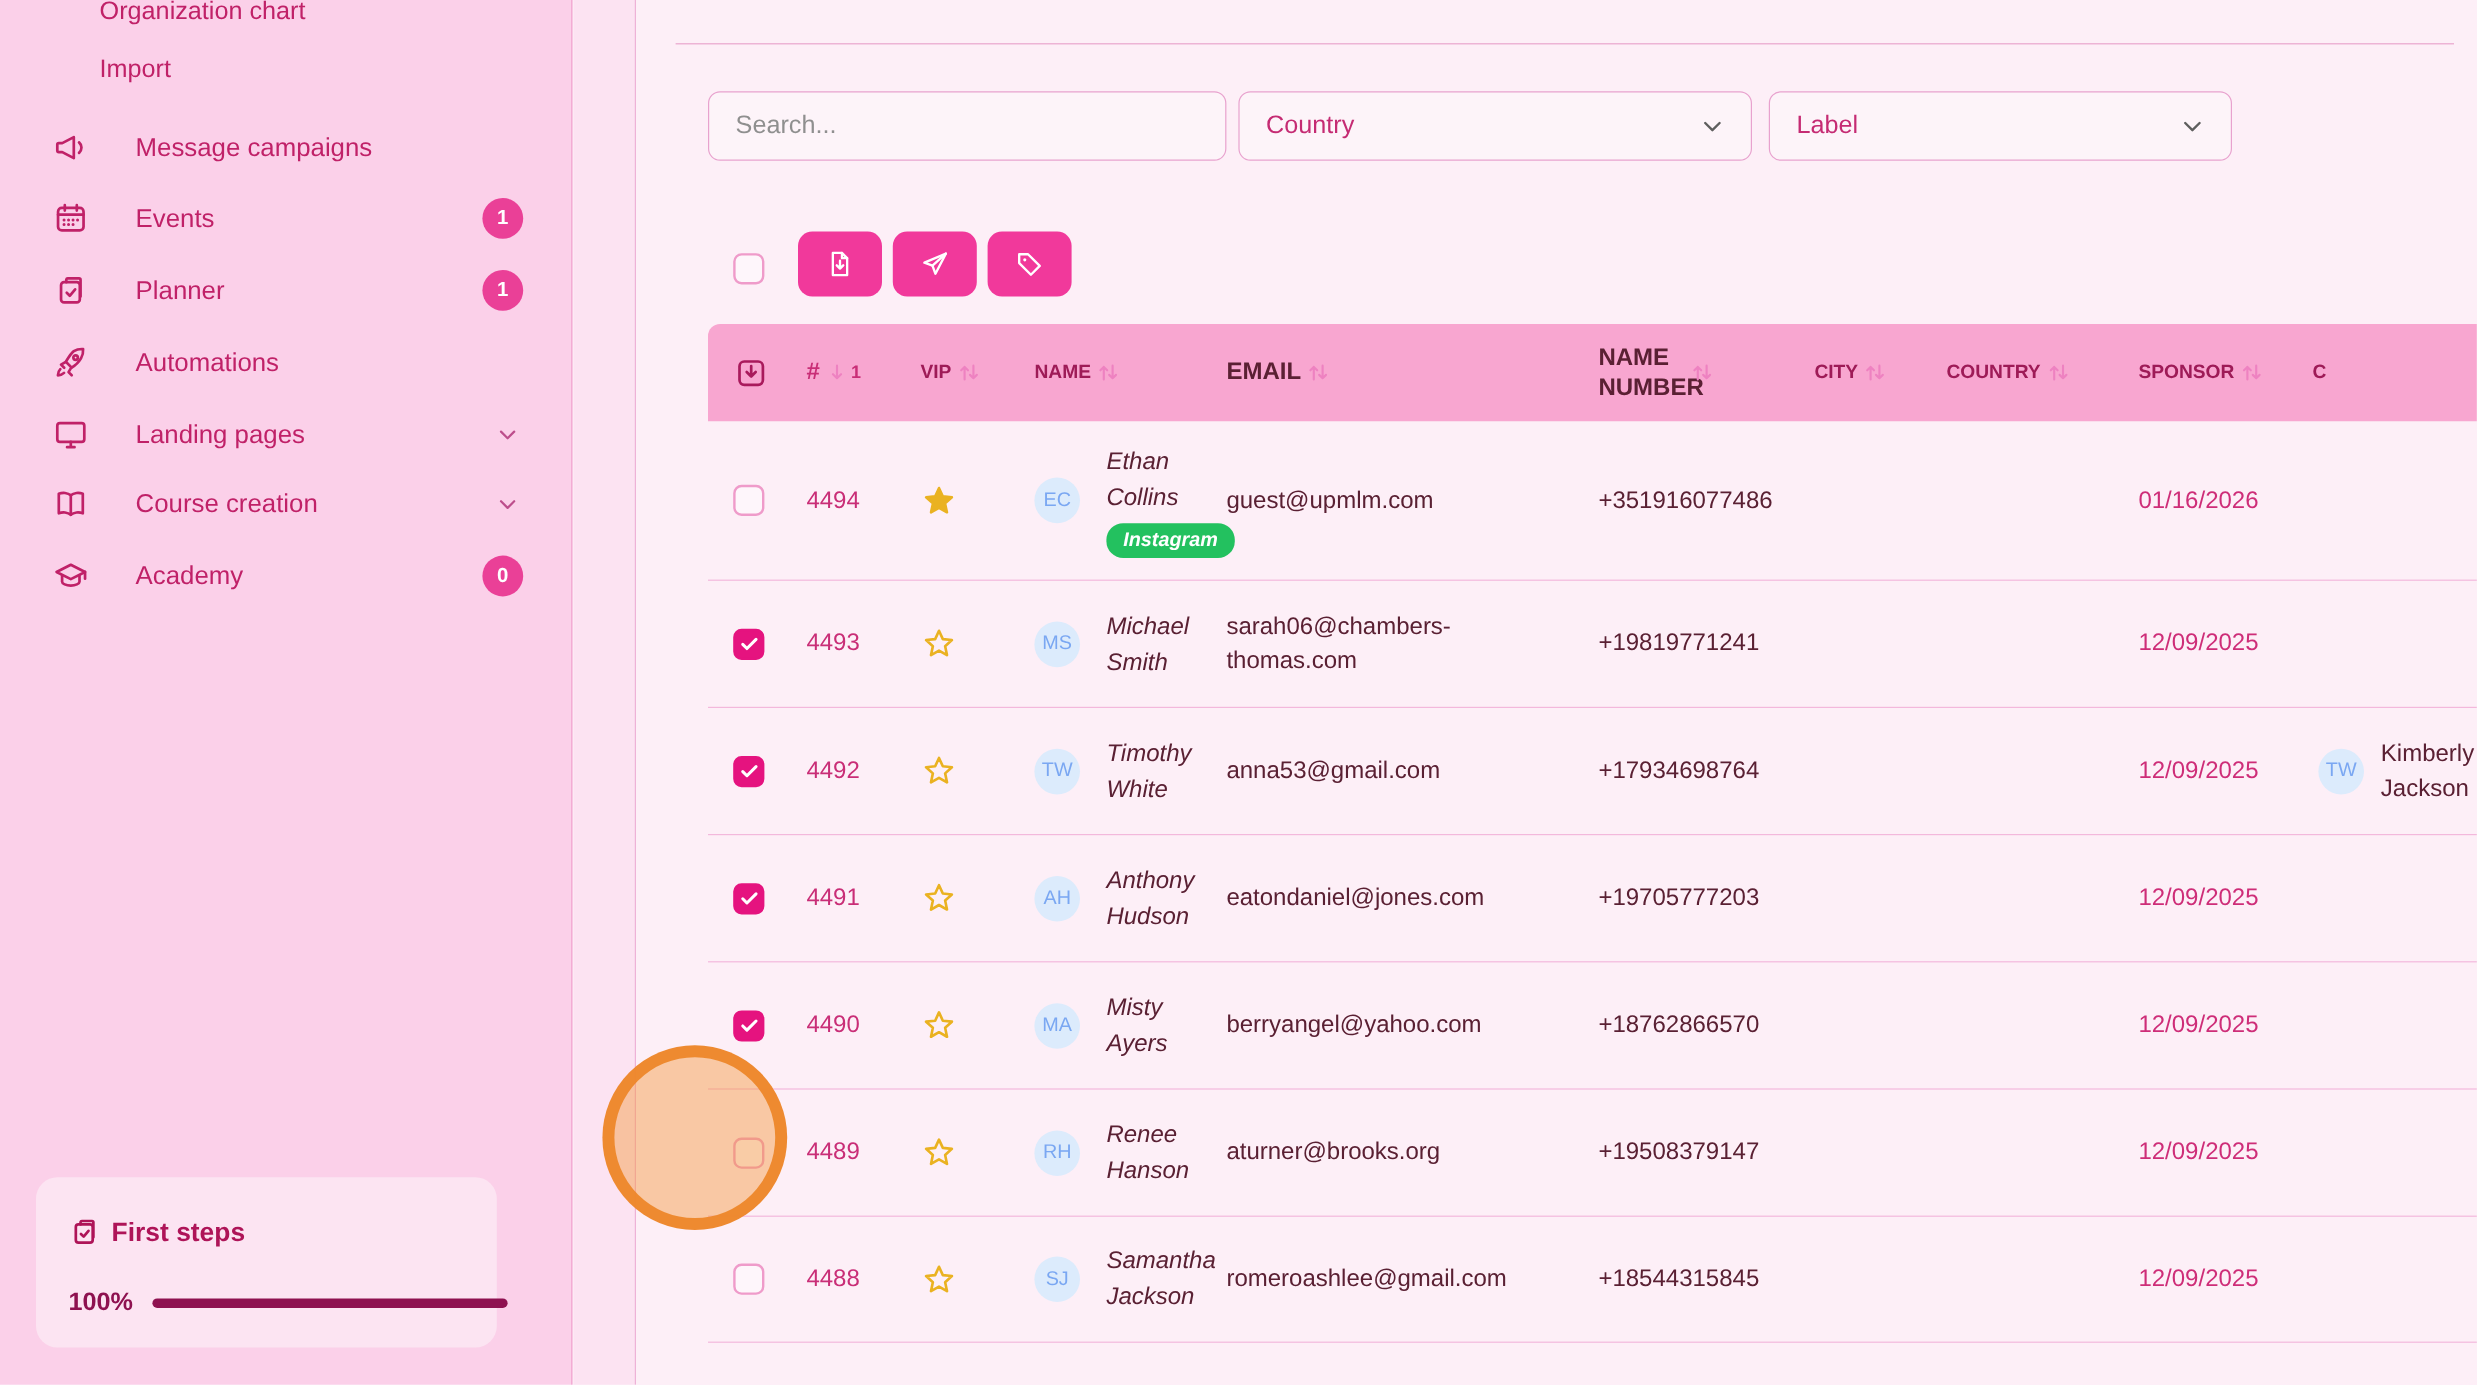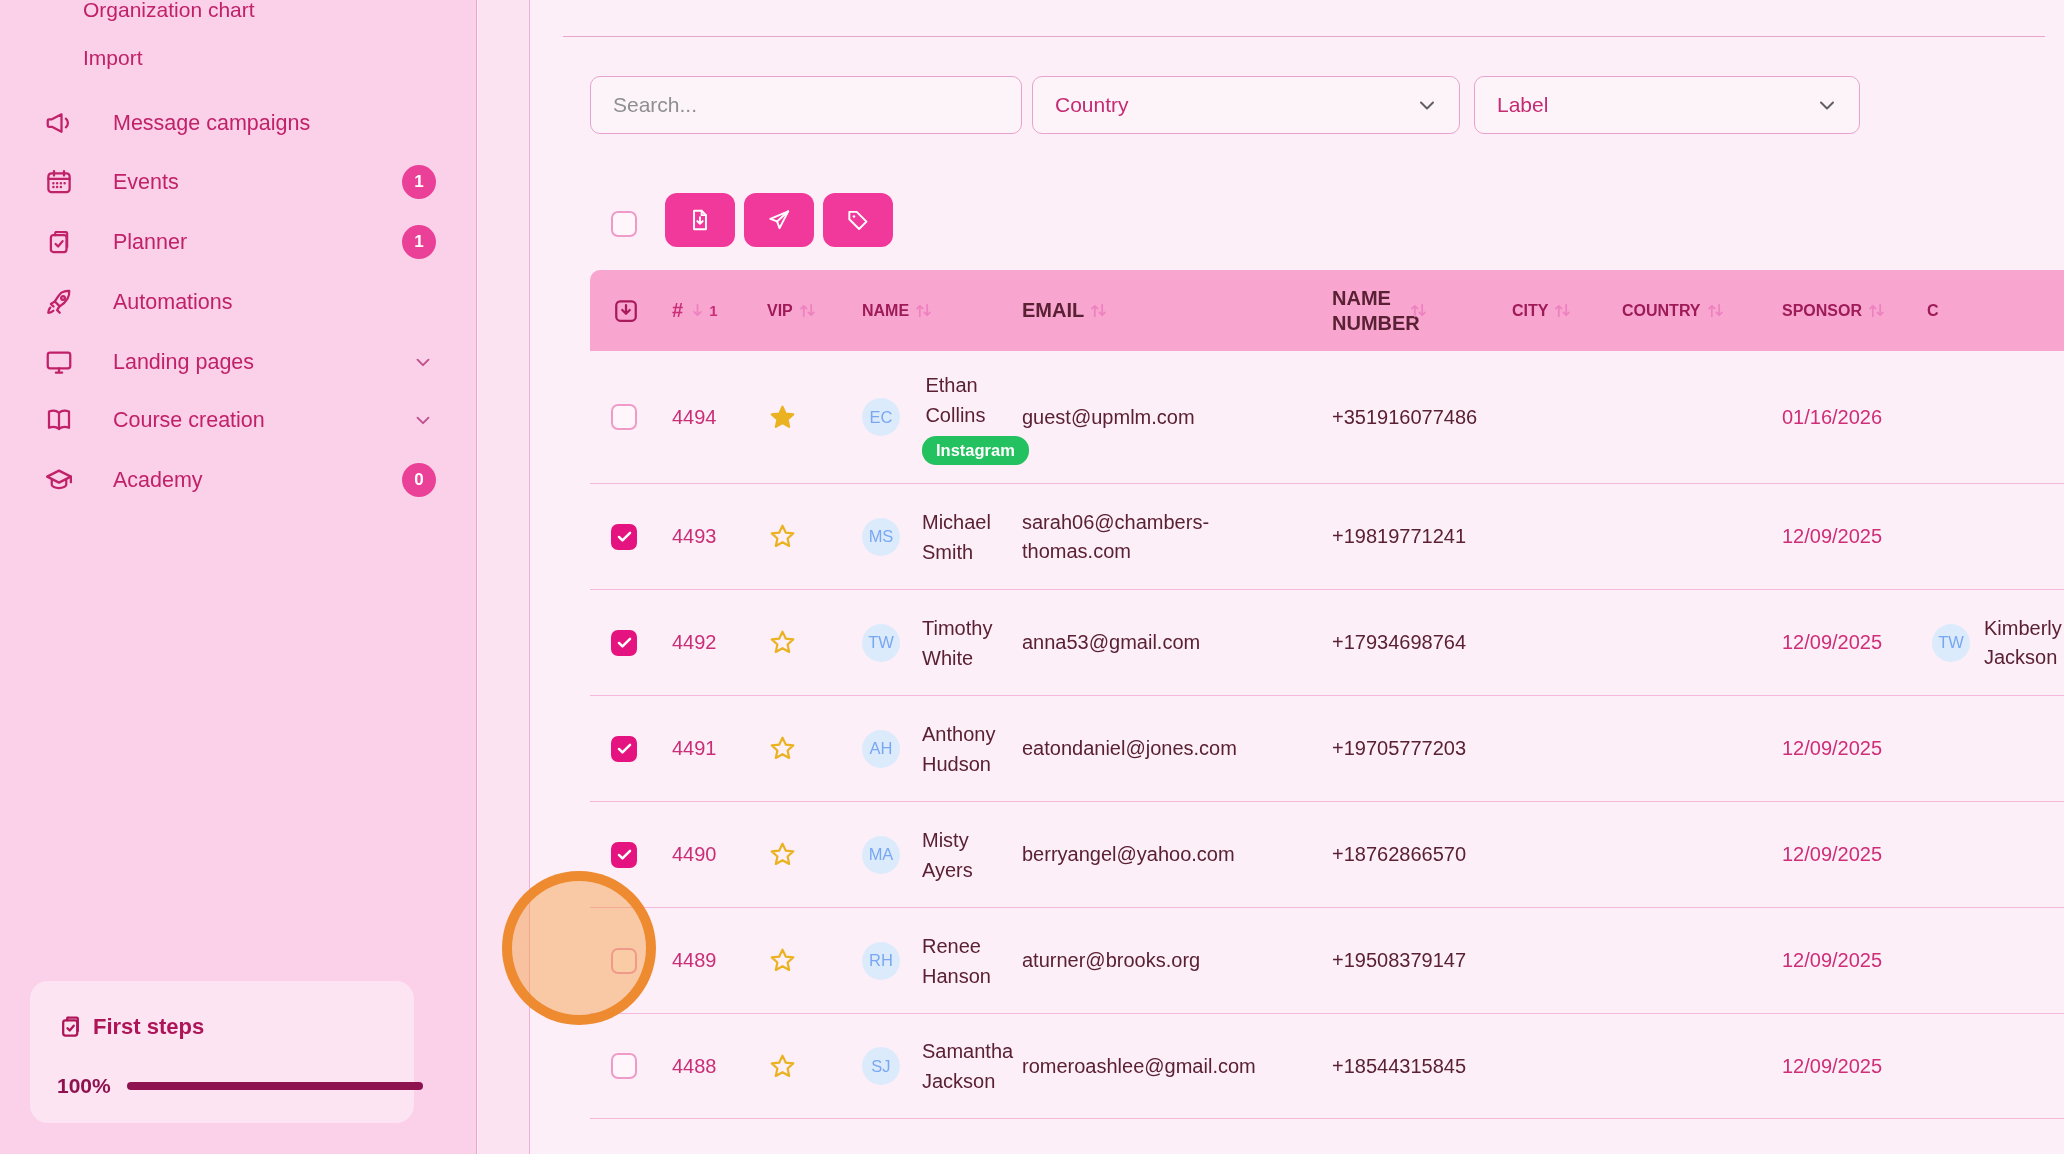--- a/index.html
+++ b/index.html
@@ -70,21 +70,21 @@
   .c-name{width:160px;}
   .c-email{width:310px;padding-right:75px;font-size:20px;color:#5a2033;overflow-wrap:anywhere;line-height:1.45;}
   .c-phone{width:180px;font-size:20px;color:#5a2033;}
   .c-city{width:110px;}
   .c-country{width:160px;}
   .c-joined{width:150px;font-size:20px;color:#ce2d78;}
   .c-sponsor{width:145px;}
   .c-status{width:65px;}
   .avatar{width:38px;height:38px;border-radius:50%;background:#dcebfc;color:#7aa7f2;
     font-size:16.5px;display:flex;align-items:center;justify-content:center;flex:0 0 38px;}
-  .namewrap{margin-left:22px;display:flex;flex-direction:column;align-items:center;}
+  .namewrap{margin-left:22px;display:flex;flex-direction:column;align-items:flex-start;font-style:italic;}
   .nm{font-size:20px;color:#5a2033;line-height:1.5;max-width:100px;}
   .tagpill{margin-top:6px;background:#23c15f;color:#fff;font-size:16.5px;font-weight:bold;
     padding:5px 14px;border-radius:14px;white-space:nowrap;}
   .sp-name{margin-left:14px;font-size:20px;color:#5a2033;line-height:1.45;max-width:92px;}
   .dot{width:34px;height:34px;border-radius:50%;margin-left:6px;flex:0 0 34px;}
   .star{display:flex;cursor:pointer;}
   
   .hl-circle{position:absolute;left:502px;top:871px;width:154px;height:154px;border-radius:50%;
     background:rgba(244,152,61,0.45);border:10px solid rgba(237,135,42,0.95);
     box-sizing:border-box;pointer-events:none;z-index:50;}

